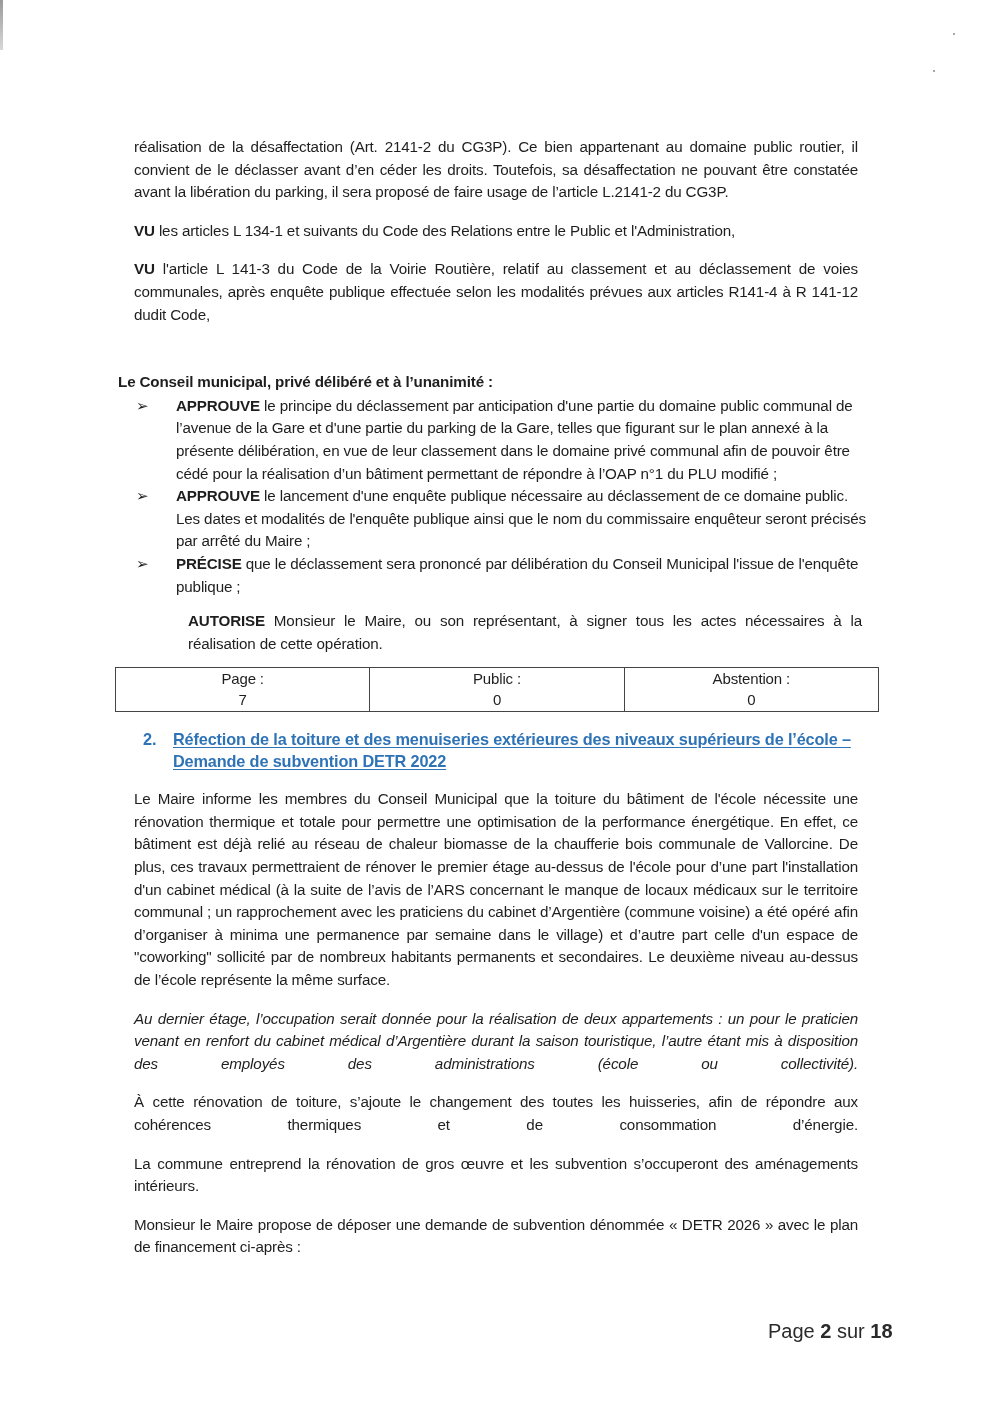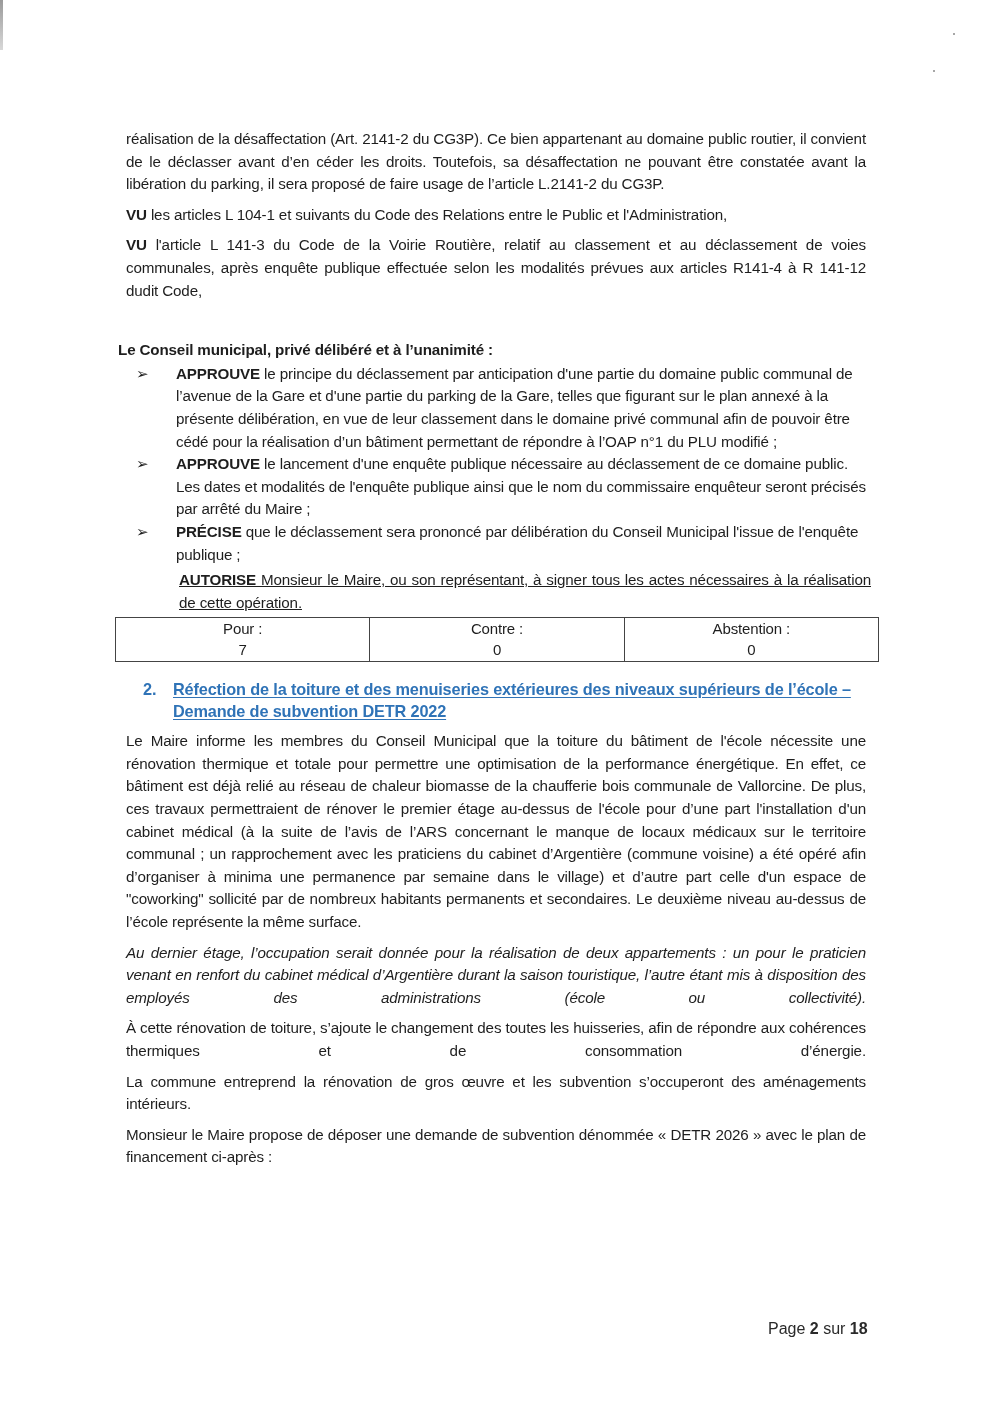--- a/index.html
+++ b/index.html
@@ -9,62 +9,62 @@
   }
   .left-edge {
     position: absolute; left: 0; top: 0; width: 3px; height: 50px;
     background: linear-gradient(#9a9a9a, #d8d8d8);
   }
   .speck { position: absolute; width: 2px; height: 2px; background: #8a8a8a; border-radius: 1px; }
   .page {
     position: absolute; left: 118px; top: 120px; width: 756px;
     font-size: 15.2px; line-height: 22.6px; letter-spacing: -0.15px;
   }
-  .p { margin: 8px; }
+  .p { margin: 16px; }
   .justify { text-align: justify; text-align-last: left; }
   b { font-weight: bold; }
   .gap { height: 29px; }
   .resolution-title { margin: 0 0 1px 0; font-weight: bold; }
   .bullets { margin: 0; padding: 0; list-style: none; }
   .bullet { position: relative; padding-left: 58px; margin: 0; }
   .bullet .arrow {
     position: absolute; left: 18px; top: 0; font-size: 15px;
   }
-  .noarrow { padding-left: 58px; margin: 3px; text-decoration: underline; }
+  .noarrow { padding-left: 58px; margin: 12px; }
   table.vote {
     width: 764px; margin-left: -3px; margin-top: 2px;
     border-collapse: collapse; font-size: 15px; line-height: 21px;
   }
   table.vote td {
     border: 1.2px solid #444; text-align: center; width: 33.3%;
     padding: 0 0 1px 0;
   }
   .section-head {
     margin: 16px 0 2px 0; position: relative; padding-left: 55px;
     color: #2f73b7; font-weight: bold; font-size: 16.3px; line-height: 22px;
   }
   .section-head .num { position: absolute; left: 25px; top: 0; }
   .section-head .title { text-decoration: underline; text-underline-offset: 2px; }
   .footer {
     position: absolute; left: 768px; top: 1320px;
-    font-size: 16px; color: #2a2a2a;
+    font-size: 20px; color: #2a2a2a;
   }
 </style>
 </head>
 <body>
 
 <div class="left-edge"></div>
 <div class="speck" style="left:953px; top:33px;"></div>
 <div class="speck" style="left:933px; top:70px;"></div>
 
 <div class="page">
 
   <p class="p justify">réalisation de la désaffectation (Art. 2141-2 du CG3P). Ce bien appartenant au domaine public routier, il convient de le déclasser avant d’en céder les droits. Toutefois, sa désaffectation ne pouvant être constatée avant la libération du parking, il sera proposé de faire usage de l’article L.2141-2 du CG3P.</p>
 
-  <p class="p"><b>VU</b><span> les articles L 104-1 et suivants du Code des Relations entre le Public et l'Administration,</span></p>
+  <p class="p"><b>VU</b><span> les articles L 134-1 et suivants du Code des Relations entre le Public et l'Administration,</span></p>
   <p class="p justify"><b>VU</b><span> l'article L 141-3 du Code de la Voirie Routière, relatif au classement et au déclassement de voies communales, après enquête publique effectuée selon les modalités prévues aux articles R141-4 à R 141-12 dudit Code,</span></p>
 
   <div class="gap"></div>
 
   <p class="resolution-title">Le Conseil municipal, privé délibéré et à l’unanimité :</p>
 
   <ul class="bullets">
     <li class="bullet">
       <span class="arrow">➢</span>
       <b>APPROUVE</b><span> le principe du déclassement par anticipation d'une partie du domaine public communal de l’avenue de la Gare et d'une partie du parking de la Gare, telles que figurant sur le plan annexé à la présente délibération, en vue de leur classement dans le domaine privé communal afin de pouvoir être cédé pour la réalisation d’un bâtiment permettant de répondre à l’OAP n°1 du PLU modifié ;</span>
@@ -77,25 +77,25 @@
       <span class="arrow">➢</span>
       <b>PRÉCISE</b><span> que le déclassement sera prononcé par délibération du Conseil Municipal l'issue de l'enquête publique ;</span>
     </li>
   </ul>
   <p class="noarrow justify"><b>AUTORISE</b><span> Monsieur le Maire, ou son représentant, à signer tous les actes nécessaires à la réalisation de cette opération.</span></p>
 
   <table class="vote">
     <tbody>
         <tr>
       <td>
-        <div>Pour :</div>
+        <div>Page :</div>
         <div>7</div>
       </td>
       <td>
-        <div>Contre :</div>
+        <div>Public :</div>
         <div>0</div>
       </td>
       <td>
         <div>Abstention :</div>
         <div>0</div>
       </td>
     </tr>
   </tbody>
     </table>
 

